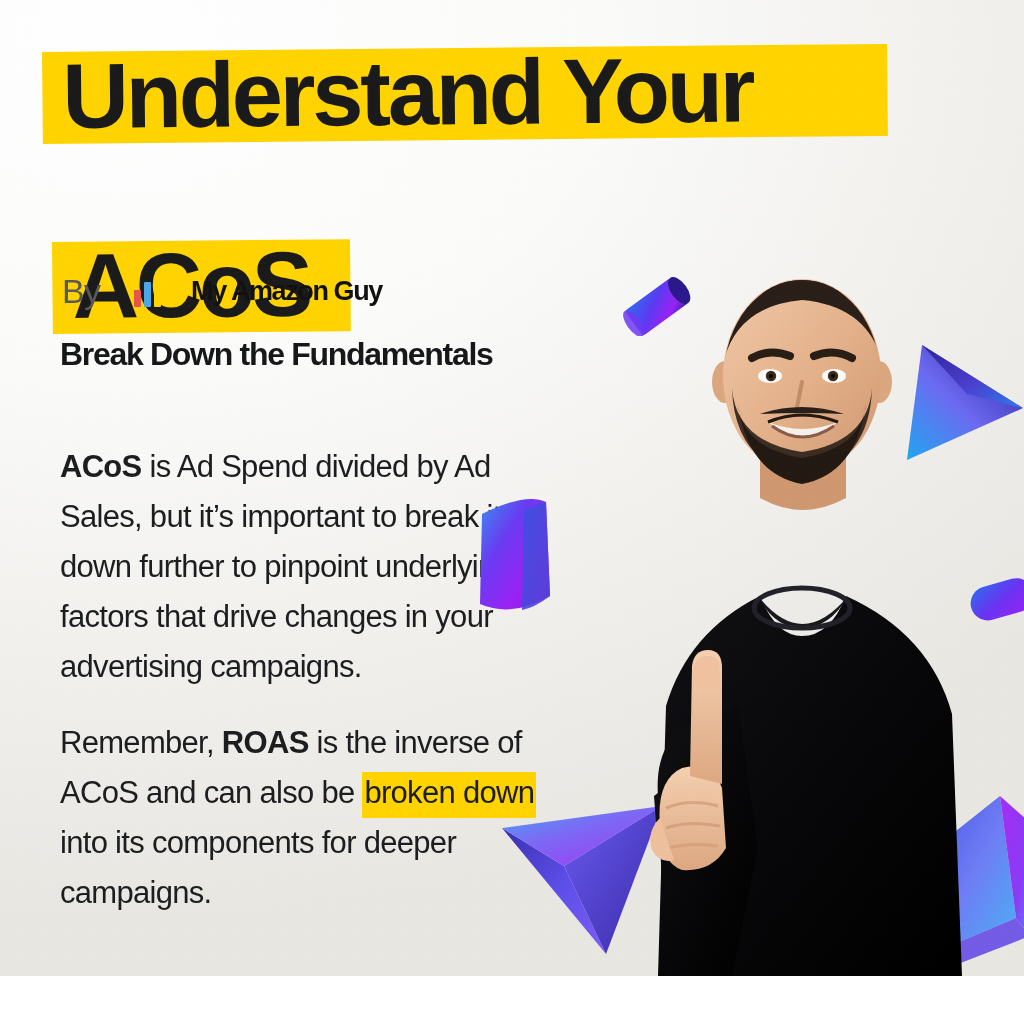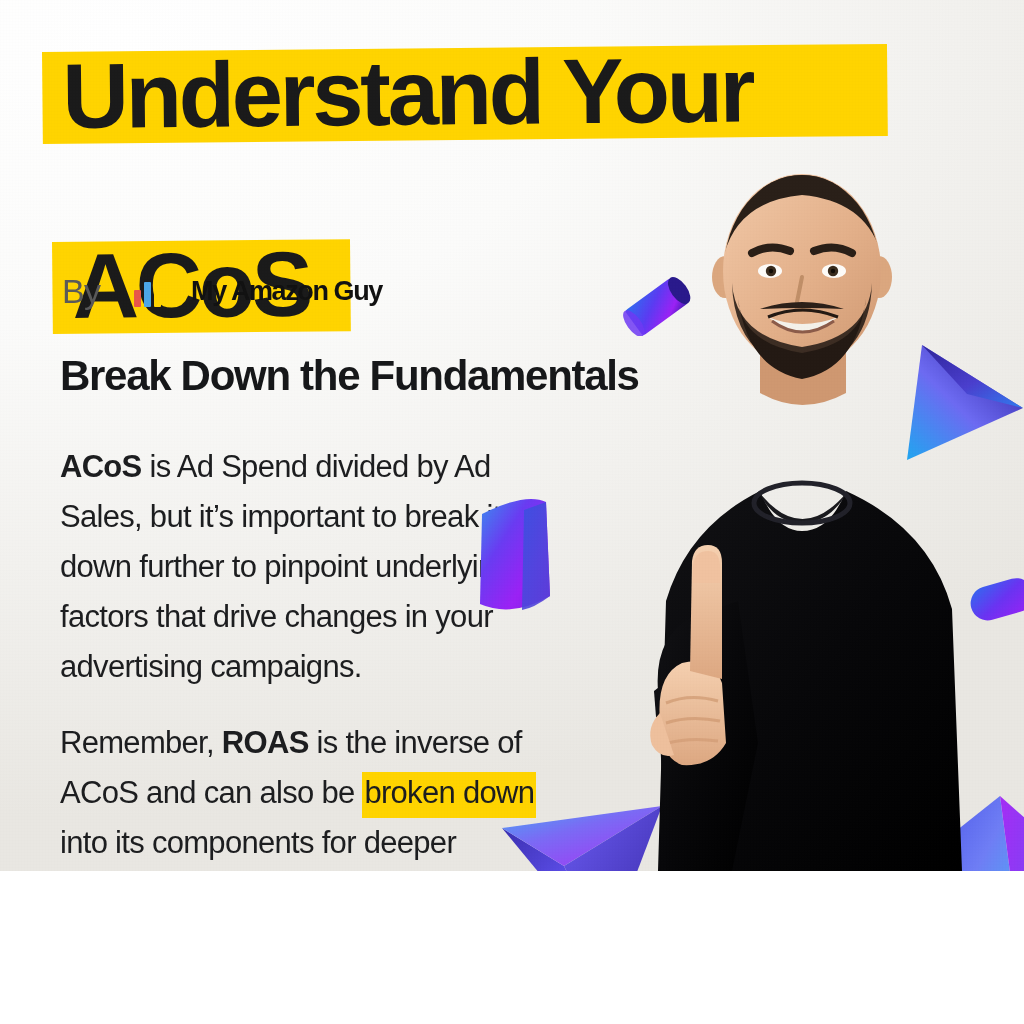--- a/index.html
+++ b/index.html
@@ -2,21 +2,21 @@
 <html><head>
 <meta charset="utf-8">
 <style>
   html,body{margin:0;padding:0;}
   body{
     width:1024px;height:1024px;overflow:hidden;
     font-family:"Liberation Sans", sans-serif;
     background:#ffffff;
   }
   #canvas{
-    position:relative;width:1024px;height:871px;overflow:hidden;
+    position:relative;width:1024px;height:976px;overflow:hidden;
     background:
       radial-gradient(120% 90% at 12% 4%, #ffffff 0%, #fbfbfa 38%, #f2f1ee 68%, #e9e7e2 100%);
   }
   
   #grain{
     position:absolute;inset:0;pointer-events:none;opacity:.35;
     background-image:
       repeating-linear-gradient(0deg, rgba(0,0,0,.018) 0 1px, rgba(255,255,255,0) 1px 3px),
       repeating-linear-gradient(90deg, rgba(0,0,0,.013) 0 1px, rgba(255,255,255,0) 1px 3px);
   }
@@ -43,22 +43,22 @@
   .by-word{font-size:34px;font-weight:400;color:#5a5a5a;letter-spacing:-.8px;}
   .logo-mark{display:flex;align-items:flex-end;gap:3px;height:32px;margin:0 12px 0 16px;padding-bottom:2px;}
   .logo-mark i{display:block;width:7px;border-radius:1px;}
   .logo-mark i.b1{height:17px;background:#E8564B;}
   .logo-mark i.b2{height:25px;background:#4CA7E8;}
   .logo-mark i.b3{height:31px;background:#FFD400;}
   .brand{font-size:27px;font-weight:700;color:#121212;letter-spacing:-1.4px;}
 
   
   .subhead{
-    position:absolute;left:60px;top:352px;
-    font-size:42px;font-weight:700;color:#17181a;letter-spacing:-1.3px;white-space:nowrap;text-align:center;
+    position:absolute;left:60px;top:336px;
+    font-size:32px;font-weight:700;color:#17181a;letter-spacing:-1.3px;white-space:nowrap;text-align:center;
   }
 
   
   .body-copy{position:absolute;left:60px;top:442px;width:480px;}
   .body-copy p{
     margin:0 0 26px 0;
     font-size:31px;line-height:50px;color:#1d1e20;letter-spacing:-.7px;font-weight:400;
   }
   .body-copy p:last-child{margin-bottom:0;}
   .b{font-weight:700;}

